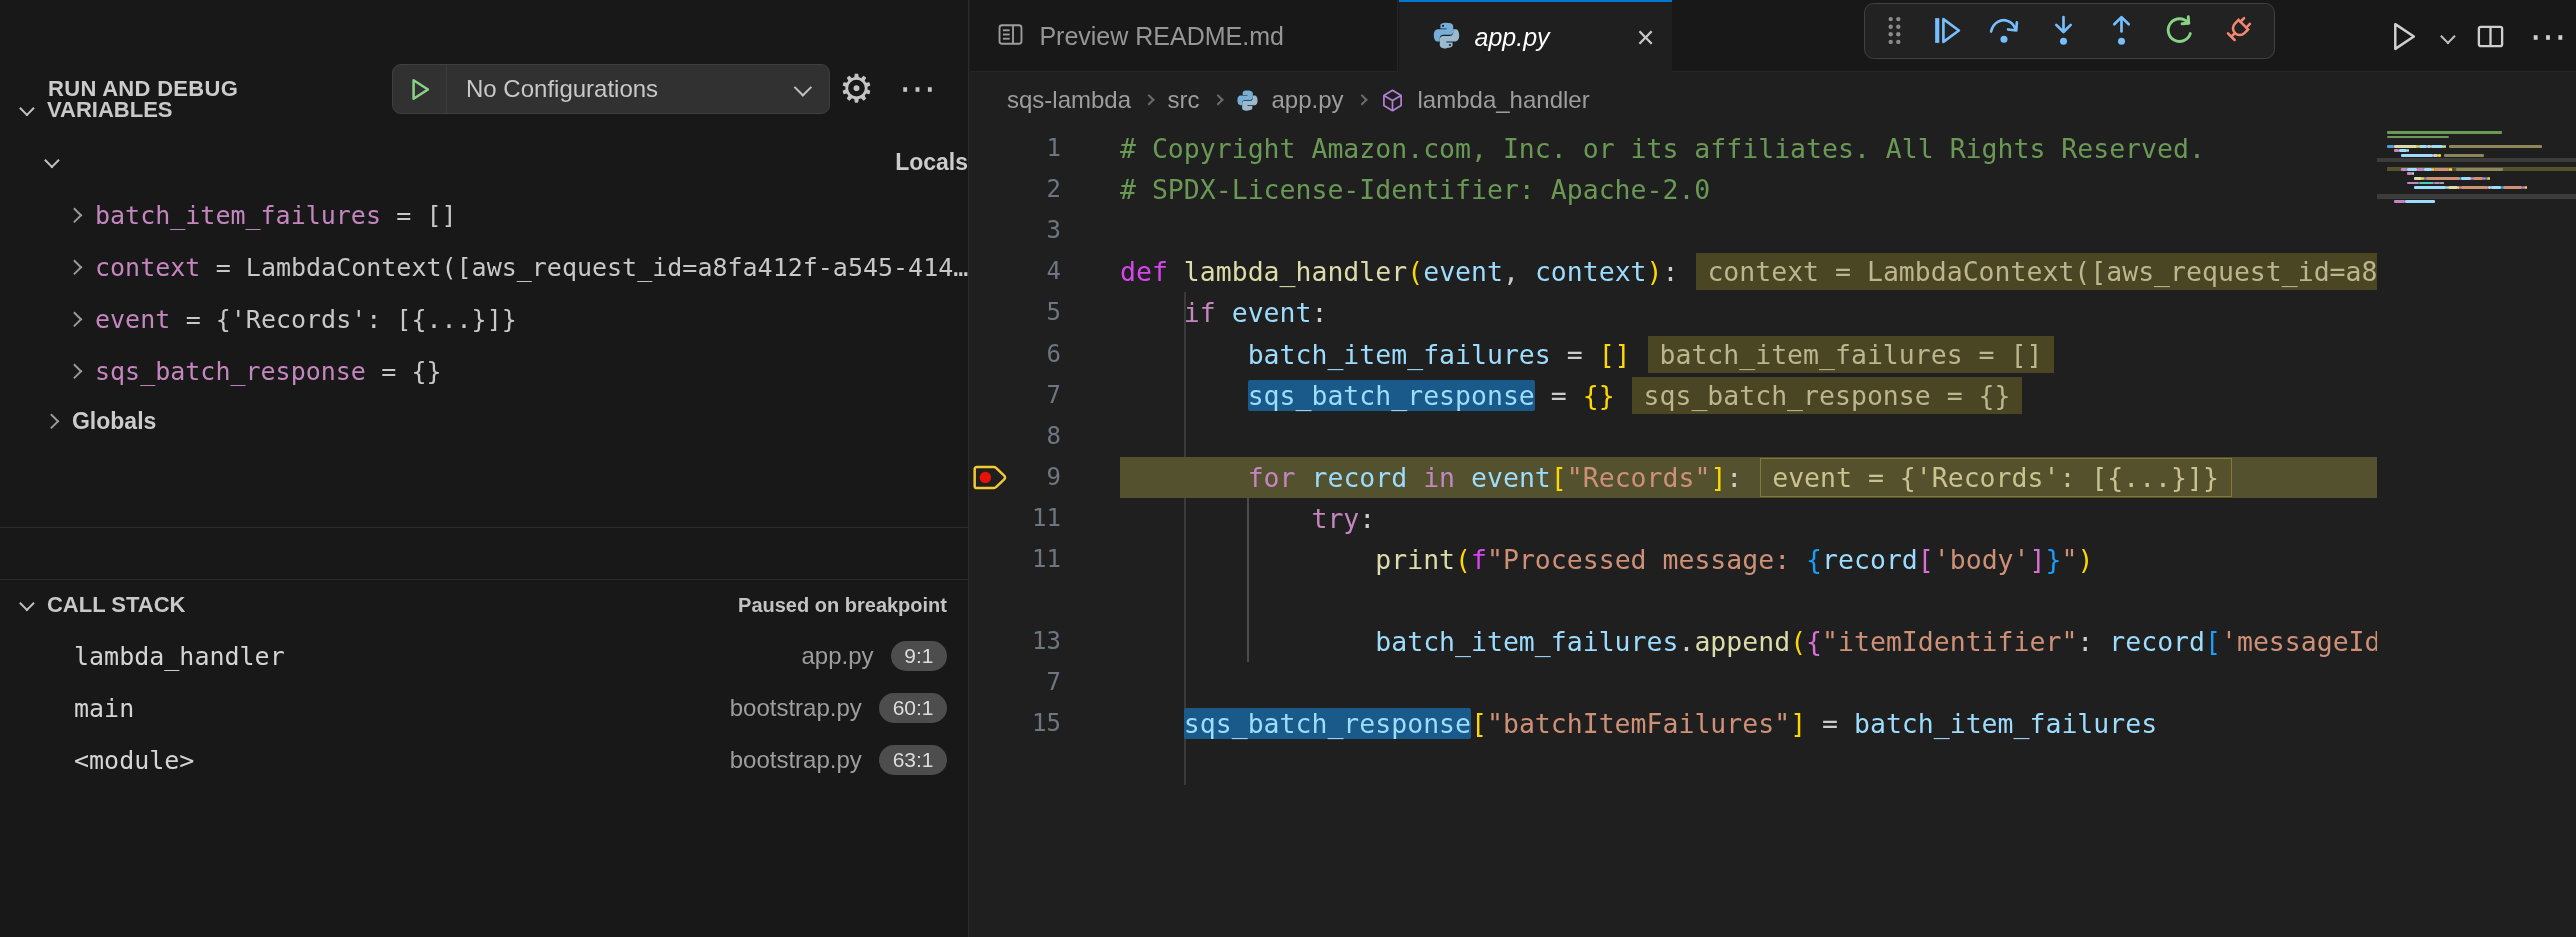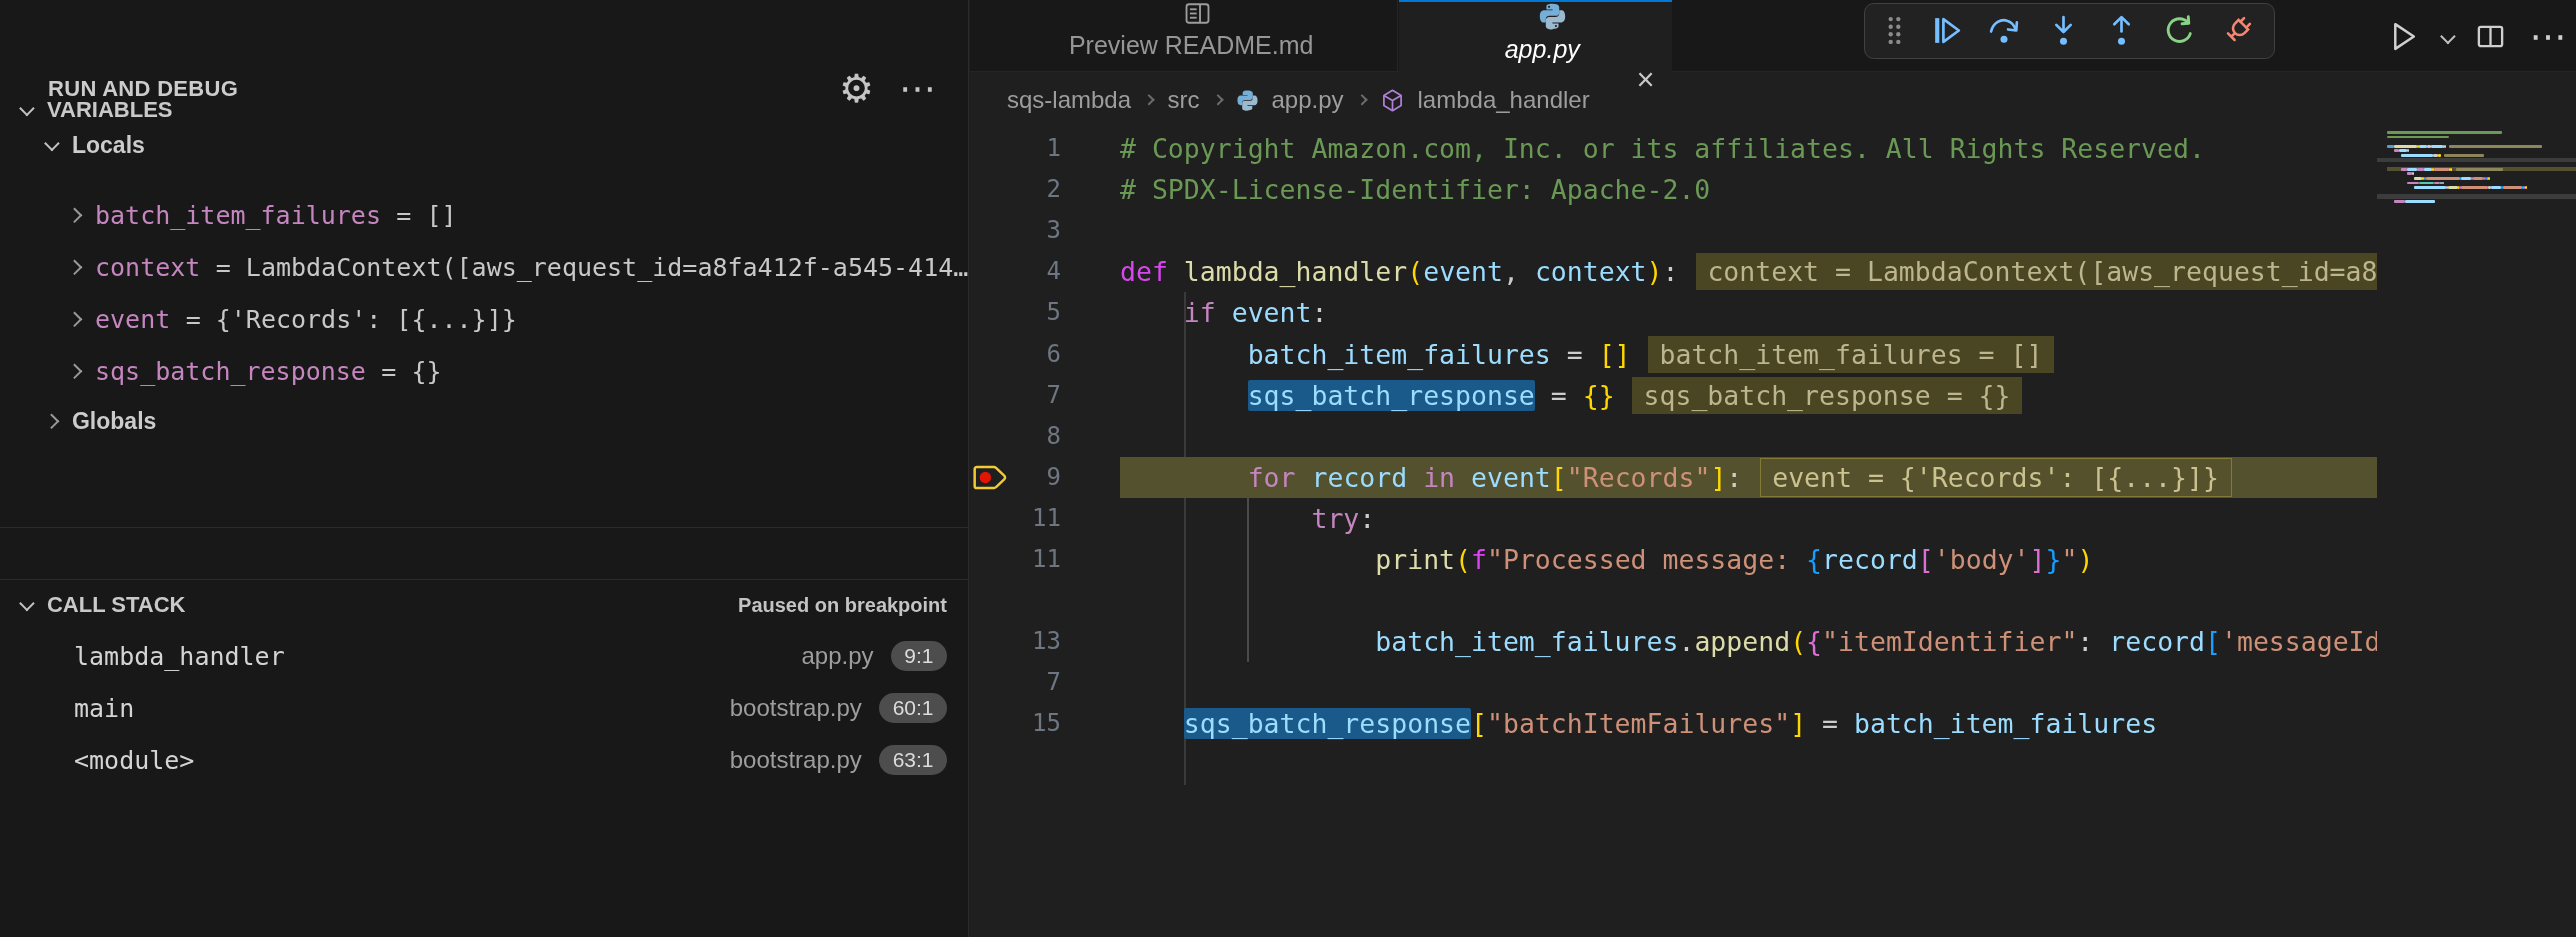--- a/index.html
+++ b/index.html
@@ -45,21 +45,21 @@
   .frame-row { position:absolute; left:0; right:0; height:50px; display:flex; align-items:center;
                padding-left:74px; padding-right:21px; cursor:pointer; }
   .frame-name { font-family:"DejaVu Sans Mono",monospace; font-size:25px; color:#d4d4d4; }
   .frame-file { margin-left:auto; font-size:24px; color:#9d9d9d; }
   .frame-pos  { margin-left:17.3px; background:#4d4d4d; color:#dcdcdc; border-radius:15.4px;
                 padding:2.9px 13.5px; font-size:21px; }
 
   
   .editor { position:absolute; left:970px; top:0; width:1606px; height:938px; background:#1f1f1f; }
   .tabbar { position:relative; height:72px; background:#181818; border-bottom:1px solid #252526; }
-  .tab { position:absolute; top:0; height:72px; display:flex; align-items:center; cursor:pointer;flex-direction:column; }
+  .tab { position:absolute; top:0; height:72px; display:flex; align-items:center; cursor:pointer; }
   .tab1 { left:0; width:428px; border-right:1px solid #252526; color:#969696; }
   .tab1 .ticon { margin-left:27px; }
   .tab1 .tlabel { margin-left:15.4px; font-size:25px; }
   .tab2 { left:429px; width:273px; background:#1f1f1f; border-top:2.9px solid #0078d4;
           color:#ffffff; box-shadow:0 1.9px 0 #1f1f1f; }
   .tab2 .ticon { margin-left:33px; }
   .tab2 .tlabel { margin-left:13.5px; font-size:25px; font-style:italic; }
   .tab2 .tclose { margin-left:auto; margin-right:17.3px; font-size:31px; color:#c8c8c8; line-height:1; cursor:pointer; }
 
   .dbgbar { position:absolute; left:894px; top:2.9px; width:411px; height:56px;
@@ -103,30 +103,39 @@
   .mm-row { position:relative; height:4.6px; white-space:nowrap; }
   .mm-band { position:absolute; left:-9.6px; right:0; top:0; height:4.6px; background:#3c3c3c; }
   .mm-seg { display:inline-block; height:2.9px; vertical-align:top; margin-top:1px; border-radius:1px; }
 </style>
 </head>
 <body>
 
 <div class="sidebar">
   <div class="rd-header">
     <div class="rd-title">RUN AND DEBUG</div>
+    <div class="config">
+      <span class="playwrap">
+        <svg width="27" height="27" viewBox="0 0 32 32">
+          <path d="M9 5 L26 16 L9 27 Z" fill="none" stroke="#89D185" stroke-width="3" stroke-linejoin="round"></path>
+        </svg>
+      </span>
+      <span class="lbl">No Configurations</span>
+      <span class="chev down"></span>
+    </div>
     <div class="hdr-gear">⚙</div>
     <div class="hdr-dots">⋯</div>
   </div>
 
   <div class="sec-h" style="top:85px;">
     <span class="chev down"></span>
     <span>VARIABLES</span>
   </div>
 
-  <div class="scope-row" style="top:120px;">
+  <div class="scope-row" style="top:137px;justify-content:space-between;">
     <span class="chev down"></span>
     <span>Locals</span>
   </div>
 
   <div id="var-rows">
       <div class="var-row" style="top: 189px;">
         <span class="chev right dim"></span>
         <span class="var-name">batch_item_failures</span>
         <span class="var-val">= []</span>
       </div>

